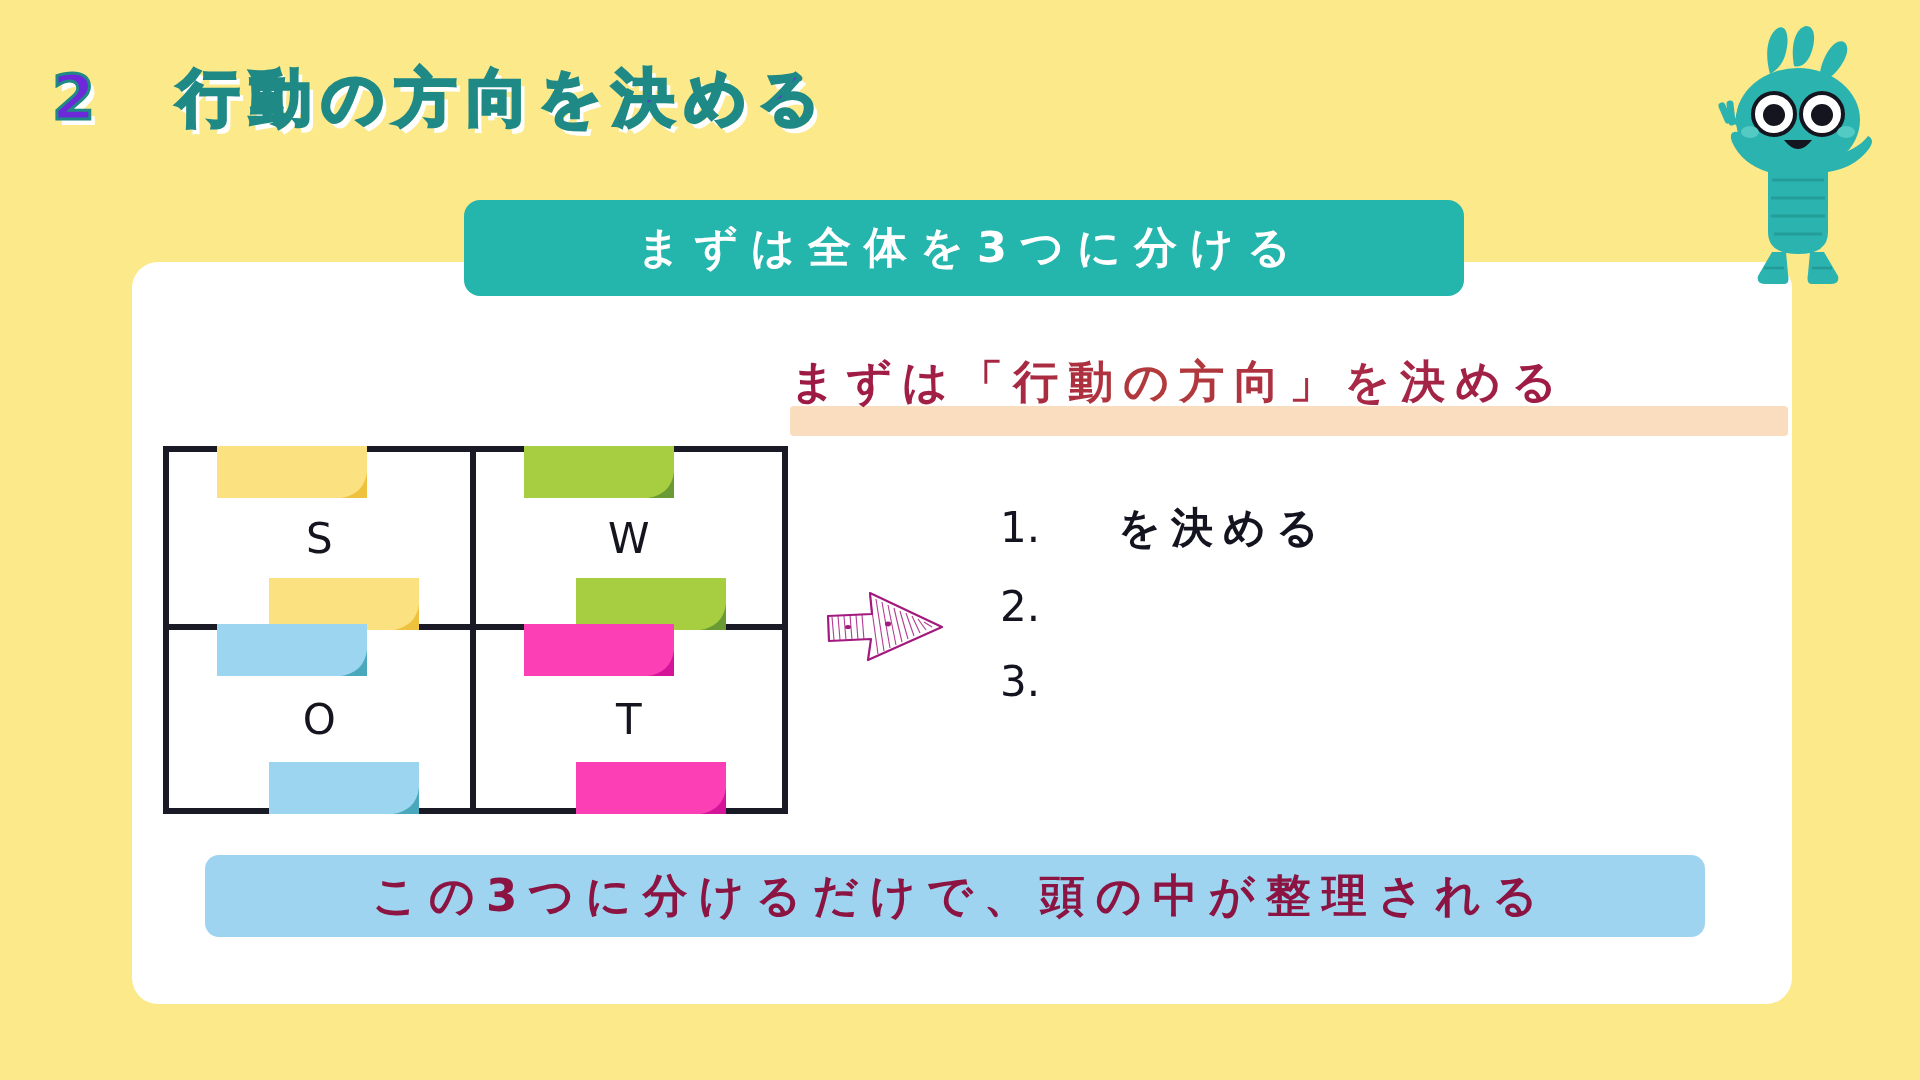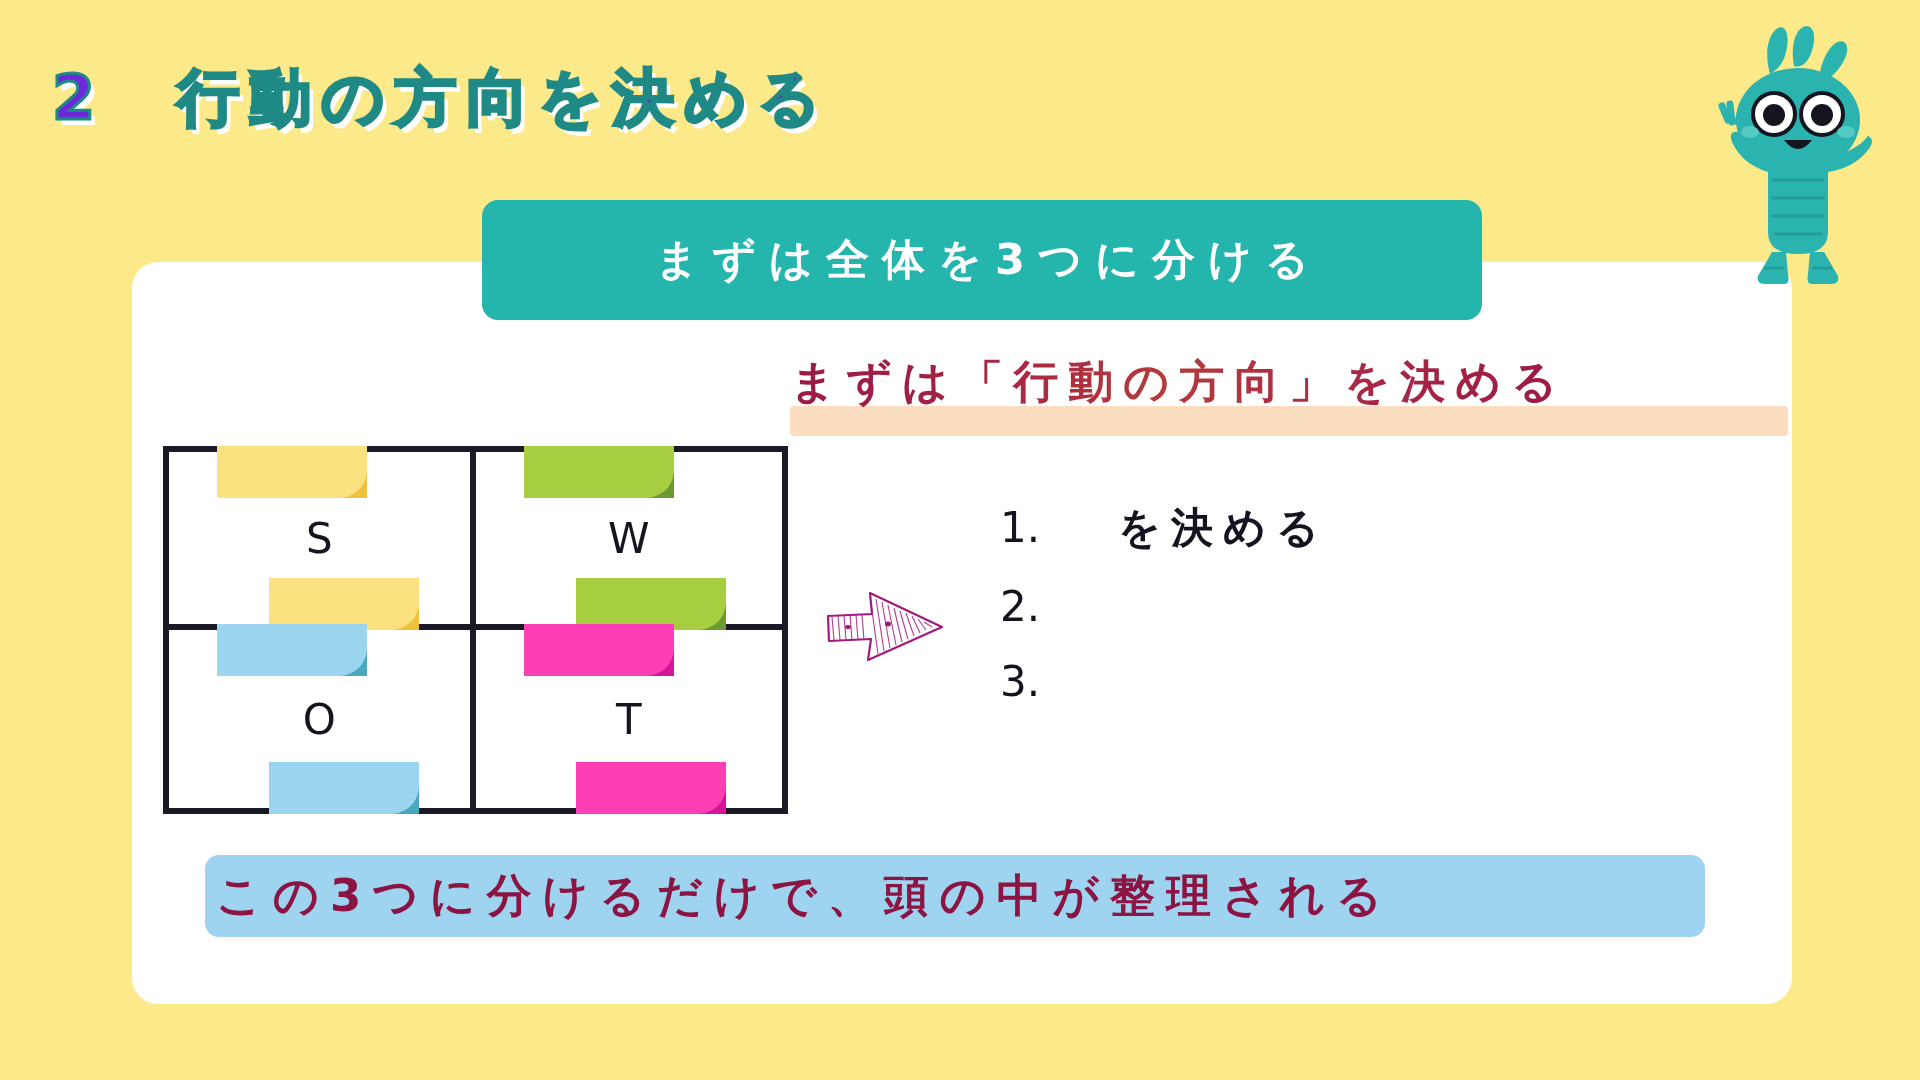--- a/index.html
+++ b/index.html
@@ -28,22 +28,22 @@
     position:absolute;
     left:132px; top:262px;
     width:1660px; height:742px;
     background:#ffffff;
     border-radius:26px;
   }
 
   
   .teal-banner {
     position:absolute;
-    left:482px; top:200px;
-    width:1000px; height:120px;
+    left:464px; top:200px;
+    width:1000px; height:96px;
     background:#24b5ad;
     border-radius:16px;
     display:flex; align-items:center; justify-content:center;
     z-index:5;
   }
   .teal-banner-text {
     color:#ffffff;
     font-size:43px;
     font-weight:700;
     letter-spacing:13px;
@@ -152,21 +152,21 @@
     font-weight:700;
   }
 
   
   .blue-banner {
     position:absolute;
     left:205px; top:855px;
     width:1500px; height:82px;
     background:#9ed4ef;
     border-radius:14px;
-    display:flex; align-items:center; 
+    display:flex; align-items:center; justify-content:center;
     z-index:6;
   }
   .blue-banner-text {
     font-size:45px;
     font-weight:700;
     letter-spacing:11px;
     color:#8b1442;
     white-space:nowrap;
     padding-left:11px;
   }

